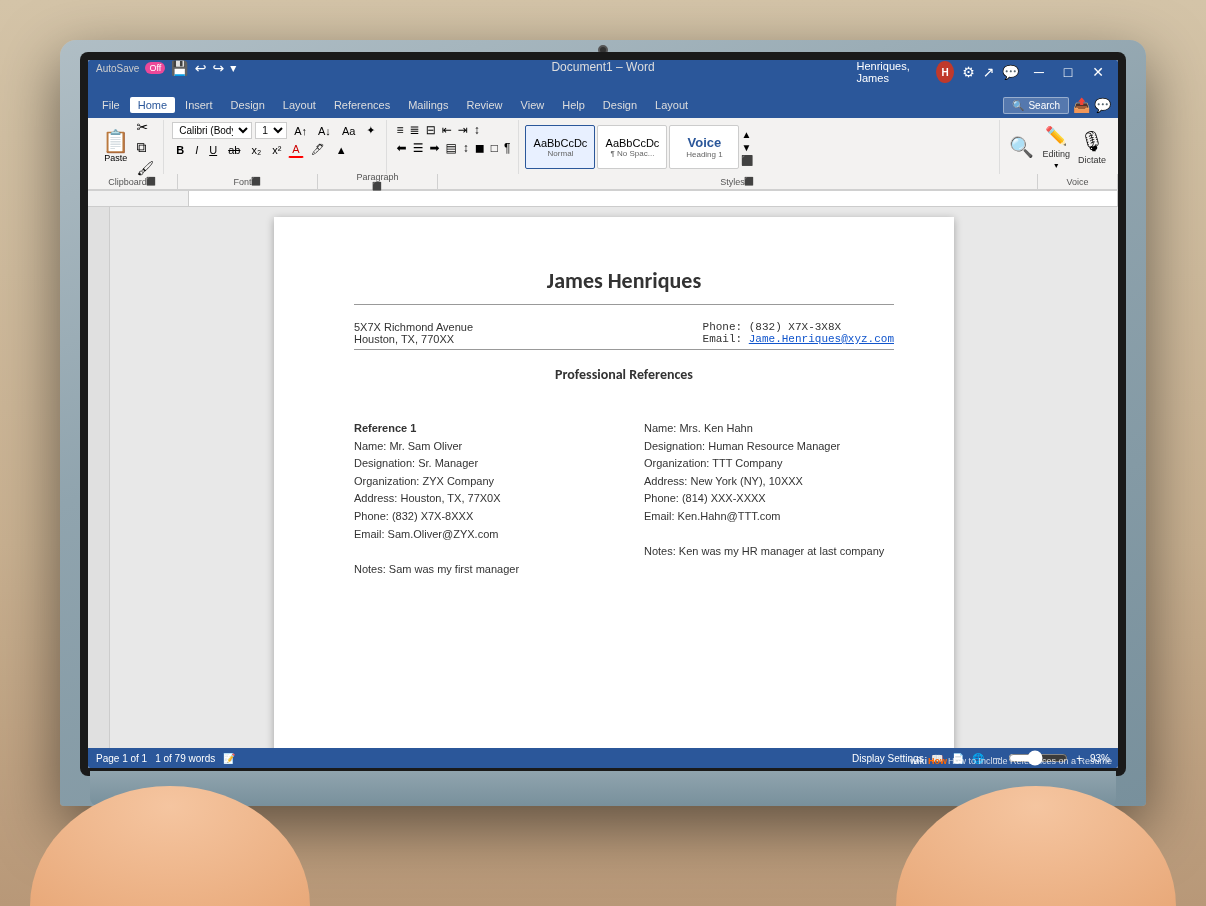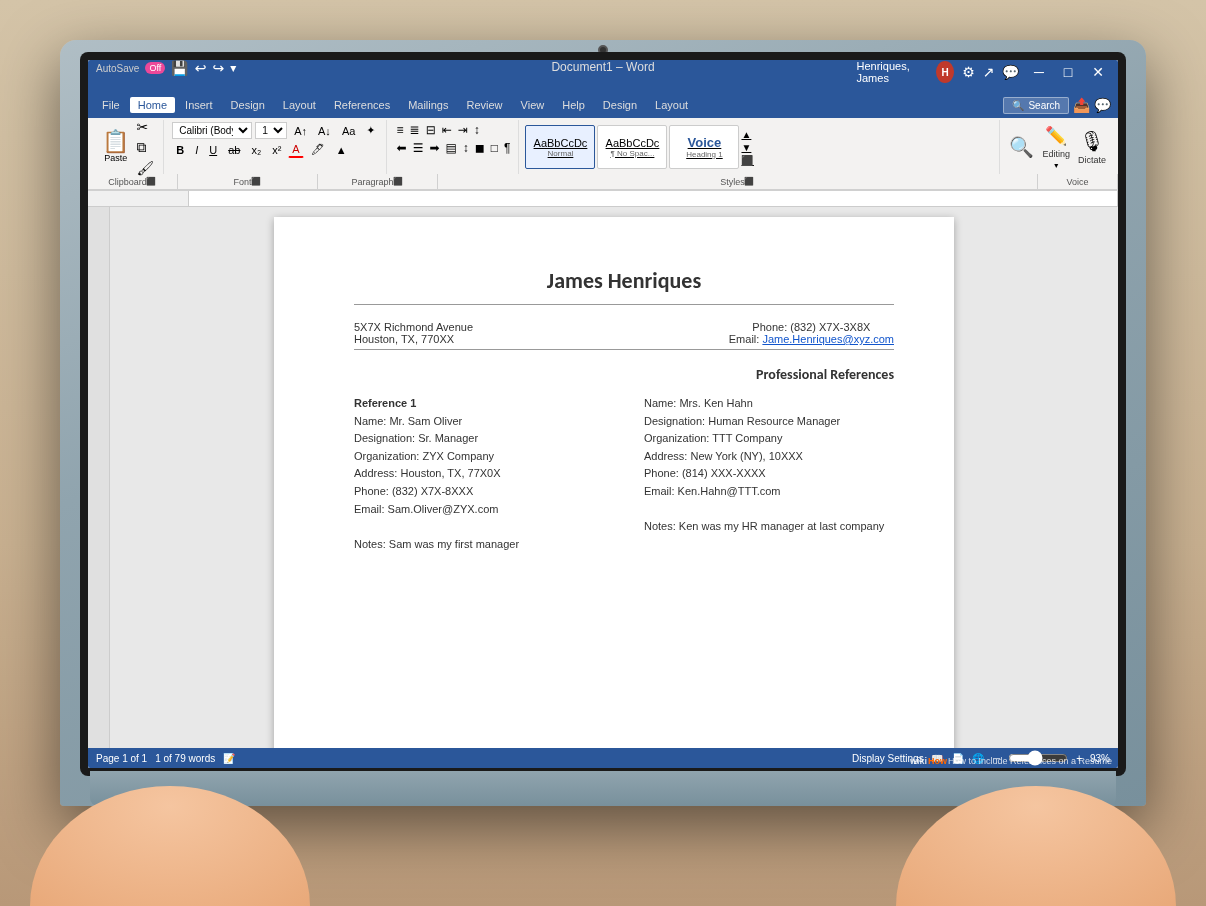--- a/index.html
+++ b/index.html
@@ -317,21 +317,20 @@
     }
 
     
     .styles-group {
       display: flex;
       align-items: center;
       padding: 2px 4px;
       border-right: 1px solid #ddd;
       gap: 2px;
       flex: 1;
-      text-decoration: underline;
     }
     .style-sample {
       display: flex;
       flex-direction: column;
       align-items: center;
       justify-content: center;
       width: 70px;
       height: 44px;
       border: 1px solid #ccc;
       cursor: pointer;
@@ -459,32 +458,33 @@
       margin: 4px 0 16px;
     }
     .doc-contact-row {
       display: flex;
       justify-content: space-between;
       font-size: 11px;
       color: #333;
       margin-bottom: 0;
     }
     .doc-contact-right {
-      text-align: center;
+      text-align: left;
+      font-family: Liberation Mono, monospace;
     }
     .email-link {
       color: #1155cc;
       text-decoration: underline;
     }
     .doc-section-title {
-      text-align: right;
+      text-align: center;
       font-size: 14px;
       font-weight: bold;
       color: #333;
-      margin-bottom: 12px;
+      margin-bottom: 37px;
       font-family: 'Calibri', Arial, sans-serif;
     }
     .doc-references-row {
       display: flex;
       gap: 40px;
       font-size: 11px;
       color: #333;
       line-height: 1.6;
     }
     .doc-ref-col {
@@ -705,21 +705,21 @@
 
           <div class="ribbon-labels">
             <div class="ribbon-label-item" style="width:90px;">
               <span>Clipboard</span>
               <span class="expand-icon">⬛</span>
             </div>
             <div class="ribbon-label-item" style="width:140px;">
               <span>Font</span>
               <span class="expand-icon">⬛</span>
             </div>
-            <div class="ribbon-label-item" style="width:120px;">
+            <div class="ribbon-label-item" style="width:120px;flex-direction:column;">
               <span>Paragraph</span>
               <span class="expand-icon">⬛</span>
             </div>
             <div class="ribbon-label-item" style="flex:1;">
               <span>Styles</span>
               <span class="expand-icon">⬛</span>
             </div>
             <div class="ribbon-label-item" style="width:80px;">
               <span>Voice</span>
             </div>

